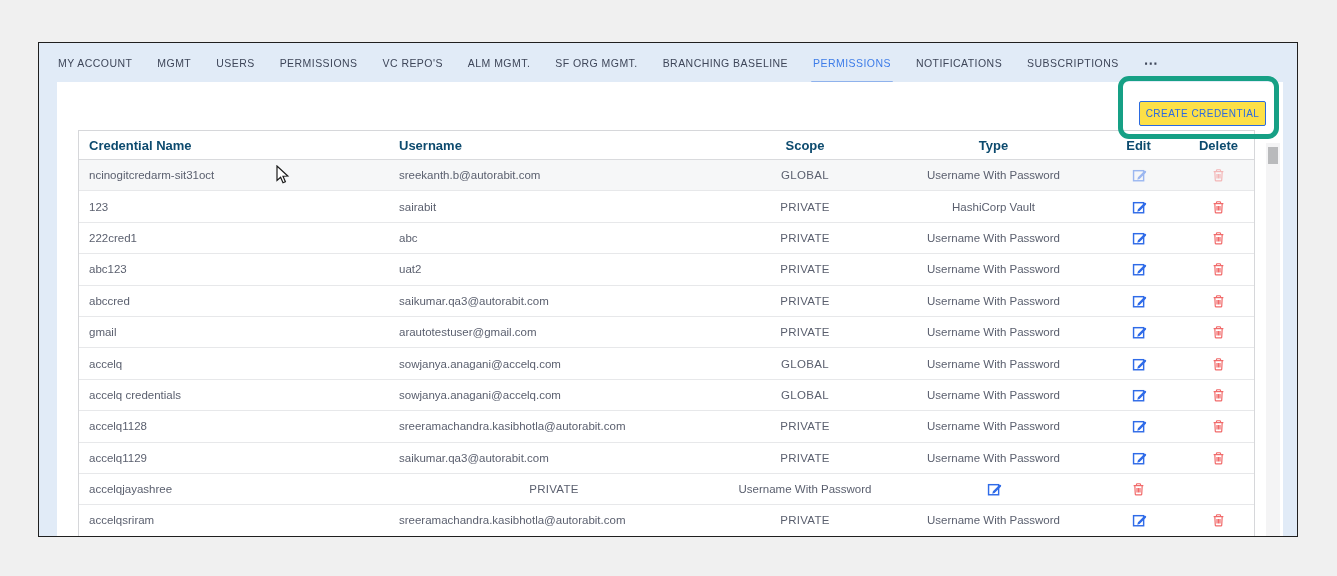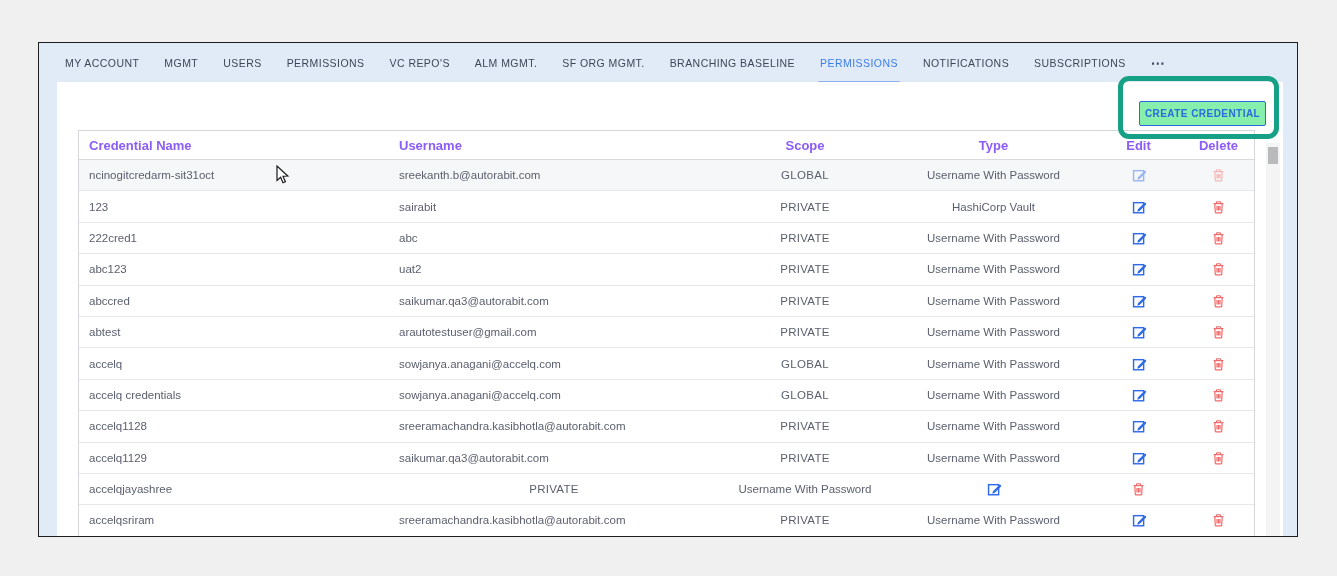--- a/index.html
+++ b/index.html
@@ -17,56 +17,56 @@
   }
   .card{
     position:absolute;left:38px;top:42px;width:1260px;height:495px;
     background:var(--tab-band);
     border:1.5px solid var(--card-border);
     overflow:hidden;
   }
   
   .tabbar{
     position:absolute;left:0;top:0;right:0;height:39px;
-    display:flex;align-items:center;gap:25px;padding-left:26px;
+    display:flex;align-items:center;gap:25px;padding-left:19px;
   }
   .tab{
     position:relative;
     font-size:10.5px;letter-spacing:.45px;color:#3e4659;
     white-space:nowrap;cursor:default;padding:2px 0;
   }
   .tab.active{color:var(--tab-active);}
   .tab.active:after{
     content:'';position:absolute;left:-2px;right:-2px;bottom:-12px;height:2px;
     background:var(--underline-blue);border-radius:1px;
   }
   .tab.more{font-size:14px;font-weight:bold;letter-spacing:1px;line-height:8px;}
   
   .panel{
     position:absolute;left:18px;top:39px;right:14px;bottom:0;
     background:#ffffff;
   }
   .create-btn{
     position:absolute;left:1082px;top:19px;width:127px;height:25px;
-    background:#86efac;border:1px solid var(--accent-blue);border-radius:2px;
+    background:#fde047;border:1px solid var(--accent-blue);border-radius:2px;
     color:var(--accent-blue);font-family:inherit;
-    font-size:10px;font-weight:bold;letter-spacing:.45px;cursor:pointer;
+    font-size:10px;font-weight:normal;letter-spacing:.45px;cursor:pointer;
   }
   
   .table{
     position:absolute;left:21px;top:48px;width:1177px;
     background:#fff;border:1px solid #d6d7da;
   }
   .thead,.row{
     display:grid;
     grid-template-columns:310px 330px 172px 205px 85px 75px;
     align-items:center;
   }
   .thead{height:29px;border-bottom:1px solid #d9dadd;}
-  .hcell{font-size:13px;font-weight:bold;color:#8b5cf6;}
+  .hcell{font-size:13px;font-weight:bold;color:#0c4a6e;}
   .hcell.name,.hcell.user{padding-left:10px;text-align:left;}
   .hcell.center{text-align:center;}
   .row{height:31.4px;border-bottom:1px solid #e7e8ea;background:#fff;}
   .row.highlighted{background:#f6f7f8;}
   .row.highlighted .icon-btn svg{opacity:.45;}
   .cell{font-size:11.5px;color:#5a5f6e;white-space:nowrap;overflow:hidden;}
   .cell.name,.cell.user{padding-left:10px;}
   .cell.scope{text-align:center;letter-spacing:.3px;}
   .cell.type{text-align:center;}
   .cell.action{display:flex;justify-content:center;}
@@ -241,21 +241,21 @@
           <path d="M3.5 5.5 h13"></path>
           <path d="M7.3 5.3 V3.9 a.9.9 0 0 1 .9-.9 h3.6 a.9.9 0 0 1 .9.9 V5.3"></path>
           <path d="M5.1 5.7 l.6 11.2 a1 1 0 0 0 1 .9 h6.6 a1 1 0 0 0 1-.9 l.6-11.2"></path>
           <path d="M8 8.6 v6.2 M10 8.6 v6.2 M12 8.6 v6.2"></path>
         </svg>
       </button>
     </div>
   </div>
 
   <div class="row">
-    <div class="cell name">abtest</div>
+    <div class="cell name">gmail</div>
     <div class="cell user">arautotestuser@gmail.com</div>
     <div class="cell scope">PRIVATE</div>
     <div class="cell type">Username With Password</div>
     <div class="cell action">
       <button class="icon-btn">
         <svg width="16" height="16" viewBox="0 0 20 20">
           <rect x="3.2" y="4.6" width="12.6" height="12.6" fill="none" stroke="#2f6be8" stroke-width="1.8"></rect>
           <path d="M8.7 12.9 L16.5 5.1 a1.45 1.45 0 0 1 2.05 2.05 L10.75 14.95 L7.8 15.8 Z" fill="#2f6be8"></path>
         </svg>
       </button>

